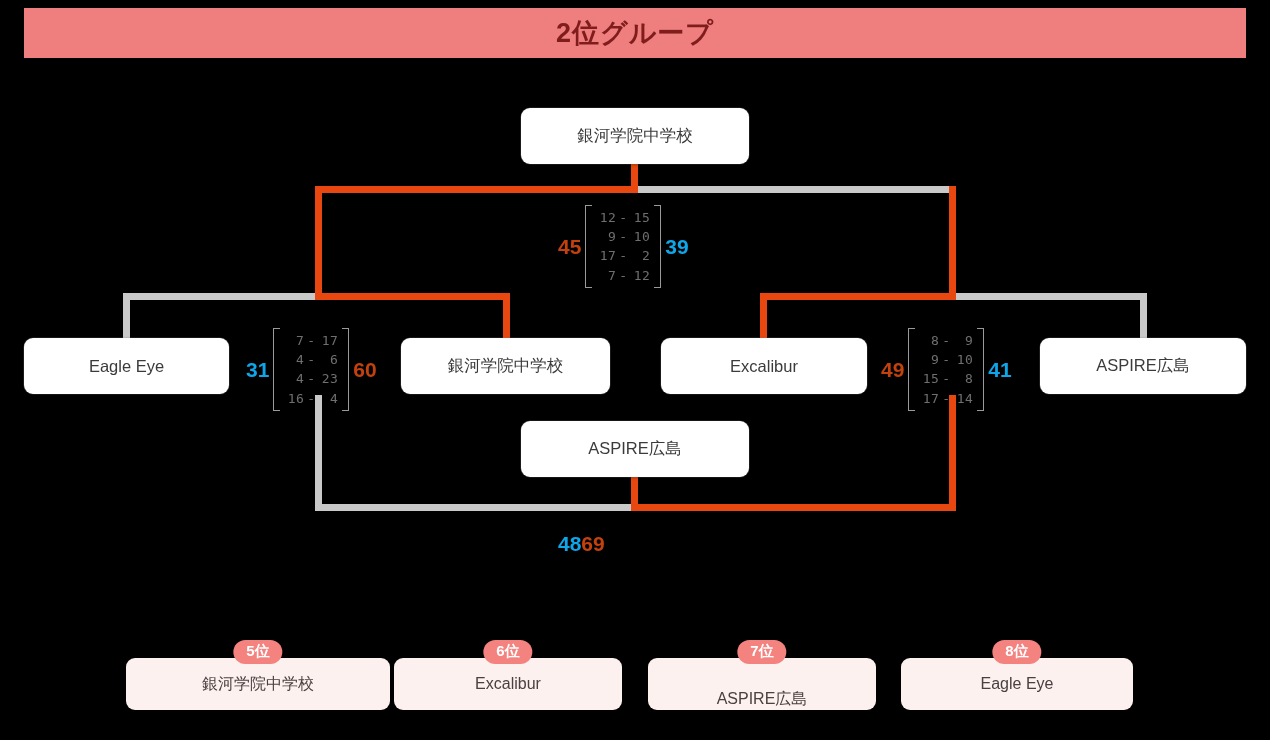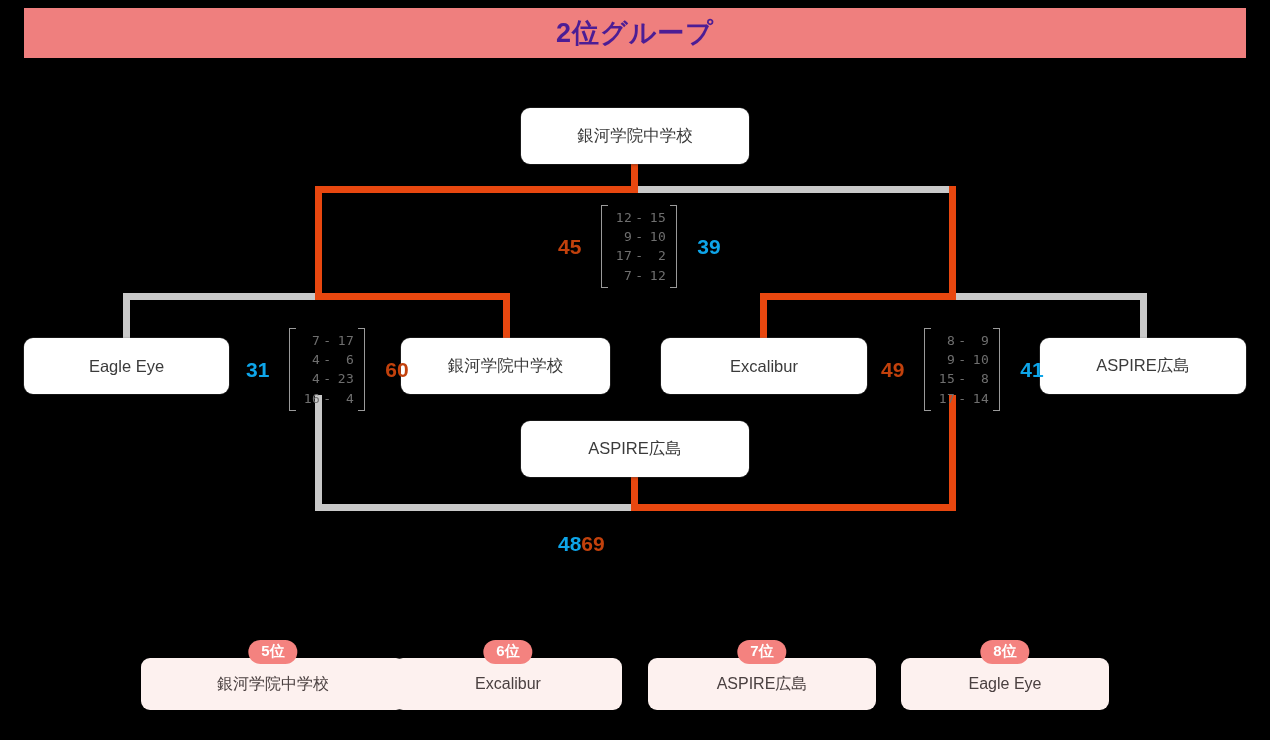--- a/index.html
+++ b/index.html
@@ -22,21 +22,21 @@
     left: 24px;
     top: 8px;
     width: 1222px;
     height: 50px;
     background: #ef7f7e;
     display: flex;
     align-items: center;
     justify-content: center;
   }
   .header-title {
-    color: #4c1d95;
+    color: #7f1d1d;
     font-size: 27px;
     font-weight: bold;
     letter-spacing: 1px;
     white-space: nowrap;
   }
 
   
   .stage {
     position: absolute;
     left: 0;
@@ -85,21 +85,21 @@
     font-weight: bold;
     color: #0ea5e9;
     line-height: 1;
   }
   .total.win {
     color: #c2410c;
   }
   .sets {
     position: relative;
     padding: 3px 11px;
-    margin: 0 20px;
+    margin: 0 4px;
   }
   .sets::before,
   .sets::after {
     content: "";
     position: absolute;
     top: 0;
     bottom: 0;
     width: 6px;
     border-top: 1.6px solid #9a9a9a;
     border-bottom: 1.6px solid #9a9a9a;
@@ -247,33 +247,33 @@
 
   <div class="team-box" style="left:521px; top:421px; width:228px; height:56px;">
     <span class="team-name">ASPIRE広島</span>
   </div>
 
   <div class="score-block" style="left:558px; top:533px;">
     <span class="total">48</span>
     <span class="total win">69</span>
   </div>
 
-  <div class="result-card" style="left:141px; top:658px; width:264px;">
+  <div class="result-card" style="left:126px; top:658px; width:264px;">
     <span class="rank-badge">5位</span>
     <span class="result-name">銀河学院中学校</span>
   </div>
 
   <div class="result-card" style="left:394px; top:658px; width:228px;">
     <span class="rank-badge">6位</span>
     <span class="result-name">Excalibur</span>
   </div>
 
-  <div class="result-card" style="left:648px; top:658px; width:228px;">
+  <div class="result-card" style="left:648px; top:658px; width:228px;align-items:flex-end;">
     <span class="rank-badge">7位</span>
     <span class="result-name">ASPIRE広島</span>
   </div>
 
-  <div class="result-card" style="left:901px; top:658px; width:208px;">
+  <div class="result-card" style="left:901px; top:658px; width:232px;">
     <span class="rank-badge">8位</span>
     <span class="result-name">Eagle Eye</span>
   </div>
 
 </div>
 
 </body></html>

